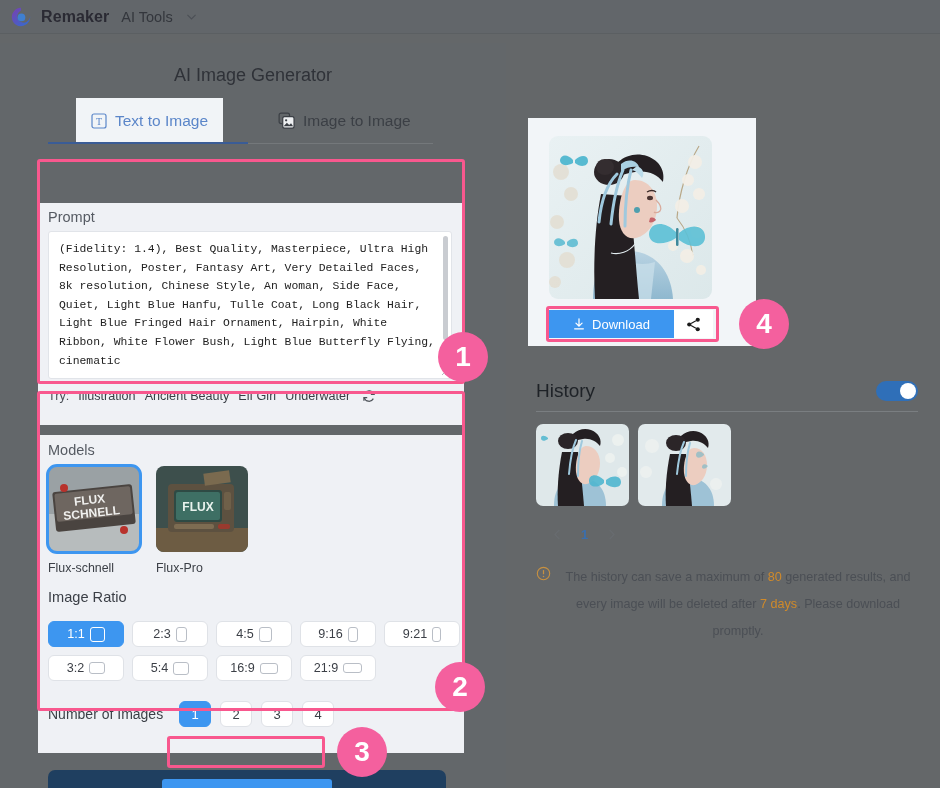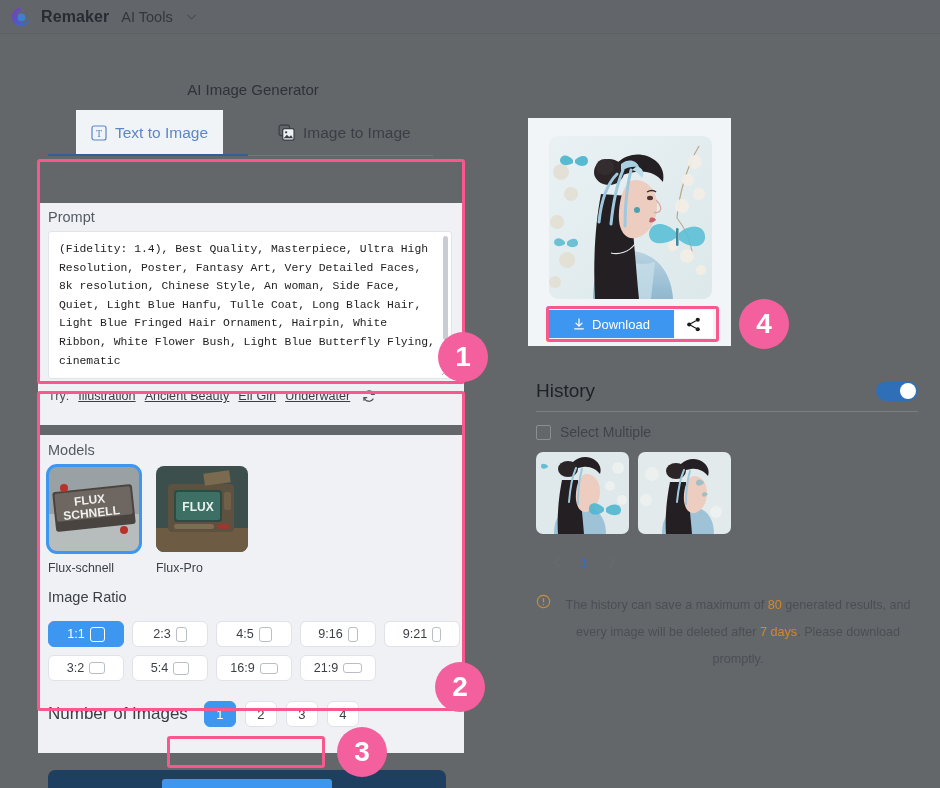--- a/index.html
+++ b/index.html
@@ -25,21 +25,21 @@
   }
   .aitools{font-size:14.5px;color:#33363c;margin-left:3px;}
   .chev{width:13px;height:13px;margin-left:3px;opacity:.75;}
 
   
   .left-panel{
     position:absolute;left:0;top:43px;width:506px;height:745px;
     background:#63676a;
   }
   .panel-title{
-    text-align:center;font-size:15px;color:#2f3238;margin-top:38px;
+    text-align:center;font-size:18px;color:#2f3238;margin-top:22px;
   }
   .tabs{
     position:relative;margin-top:12px;height:47px;
   }
   .tab{
     position:absolute;top:0;height:45px;display:flex;align-items:center;gap:8px;
     font-size:15.5px;
   }
   .tab-t2i{left:76px;width:147px;justify-content:center;background:#f1f4f7;color:#5b86c9;}
   .tab-i2i{left:278px;color:#3b3f45;}
@@ -64,21 +64,21 @@
   .prompt-text{
     font-family:"Liberation Mono","DejaVu Sans Mono",monospace;
     font-size:11.4px;line-height:18.6px;color:#222;white-space:pre-wrap;
     width:380px;
   }
   .pscroll{position:absolute;right:3px;top:4px;width:5px;height:104px;background:#c9ccd1;border-radius:3px;}
   .presize{position:absolute;right:2px;bottom:2px;width:8px;height:8px;}
   .try-row{
     display:flex;align-items:center;gap:9px;margin-top:9px;font-size:12.6px;color:#4c5158;
   }
-  .try-link{text-decoration:underline;color:#3a3f46;text-align:right;}
+  .try-link{color:#3a3f46;text-align:right;}
   .refresh-icon{width:16px;height:16px;margin-left:2px;}
 
   
   .models-card{
     position:absolute;left:38px;top:392px;width:426px;height:318px;
     background:#eff1f5;box-sizing:border-box;padding:7px 10px;
   }
   .models-row{display:flex;gap:16px;margin-top:8px;}
   .model{width:92px;}
   .thumb{width:92px;height:86px;border-radius:8px;overflow:hidden;display:block;}
@@ -90,41 +90,41 @@
   .ratio{
     width:76px;height:26px;border:1px solid #dfe2e7;border-radius:6px;background:#fff;
     display:flex;align-items:center;justify-content:center;gap:5px;
     font-size:12.6px;color:#3b3f46;box-sizing:border-box;
   }
   .ratio.sel{background:#3d96f0;border-color:#3d96f0;color:#fff;}
   .rshape{border:1.6px solid #b9bec6;border-radius:3px;display:block;}
   .ratio.sel .rshape{border-color:#fff;}
 
   .numrow{display:flex;align-items:center;gap:9px;margin-top:20px;}
-  .numlabel{font-size:17px;color:#3b3f46;margin-right:7px;}
+  .numlabel{font-size:14px;color:#3b3f46;margin-right:7px;}
   .numbtn{
     width:32px;height:26px;border:1px solid #dfe2e7;border-radius:6px;background:#fff;
     display:flex;align-items:center;justify-content:center;font-size:13px;color:#3b3f46;box-sizing:border-box;
   }
   .numbtn.sel{background:#3d96f0;border-color:#3d96f0;color:#fff;}
 
   
   .gen-bar{
     position:absolute;left:48px;top:727px;width:398px;height:48px;
     background:#1f3f60;border-radius:7px;display:flex;align-items:center;justify-content:center;
   }
   .gen-btn{
     width:170px;height:30px;background:#3d96f0;border-radius:3px;
     display:flex;align-items:center;justify-content:center;
     font-size:13.6px;font-weight:bold;color:#fff;
   }
 
   
   .result-card{
-    position:absolute;left:528px;top:118px;width:203px;height:228px;background:#f2f5f8;
+    position:absolute;left:528px;top:118px;width:228px;height:228px;background:#f2f5f8;
   }
   .result-img{position:absolute;left:21px;top:18px;width:163px;height:163px;border-radius:9px;overflow:hidden;}
   .dl-row{position:absolute;left:20px;top:192px;width:165px;height:28px;display:flex;}
   .dl-btn{
     flex:1;background:#3d96f0;display:flex;align-items:center;justify-content:center;gap:6px;
     font-size:13px;color:#fff;
   }
   .share-btn{width:39px;background:#fff;display:flex;align-items:center;justify-content:center;}
 
   .history{
@@ -410,24 +410,20 @@
 
   <div class="history">
     <div class="hist-head">
       <div class="hist-title">History</div>
       <div class="toggle">
           <div class="knob"></div>
         </div>
     </div>
     <div class="hist-rule"></div>
 
-    <div class="sel-multi">
-      <div class="cb"></div>
-      <span class="sel-multi-label">Select Multiple</span>
-    </div>
 
     <div class="hist-row">
       <div class="hist-thumb">
         <svg viewBox="0 0 93 82" width="93" height="82">
           <rect width="93" height="82" fill="#dfe8ea"></rect>
           <g fill="#eef2f0" opacity=".9">
               <circle cx="82" cy="16" r="6"></circle>
               <circle cx="74" cy="34" r="5"></circle>
               <circle cx="86" cy="48" r="5"></circle>
             </g>

